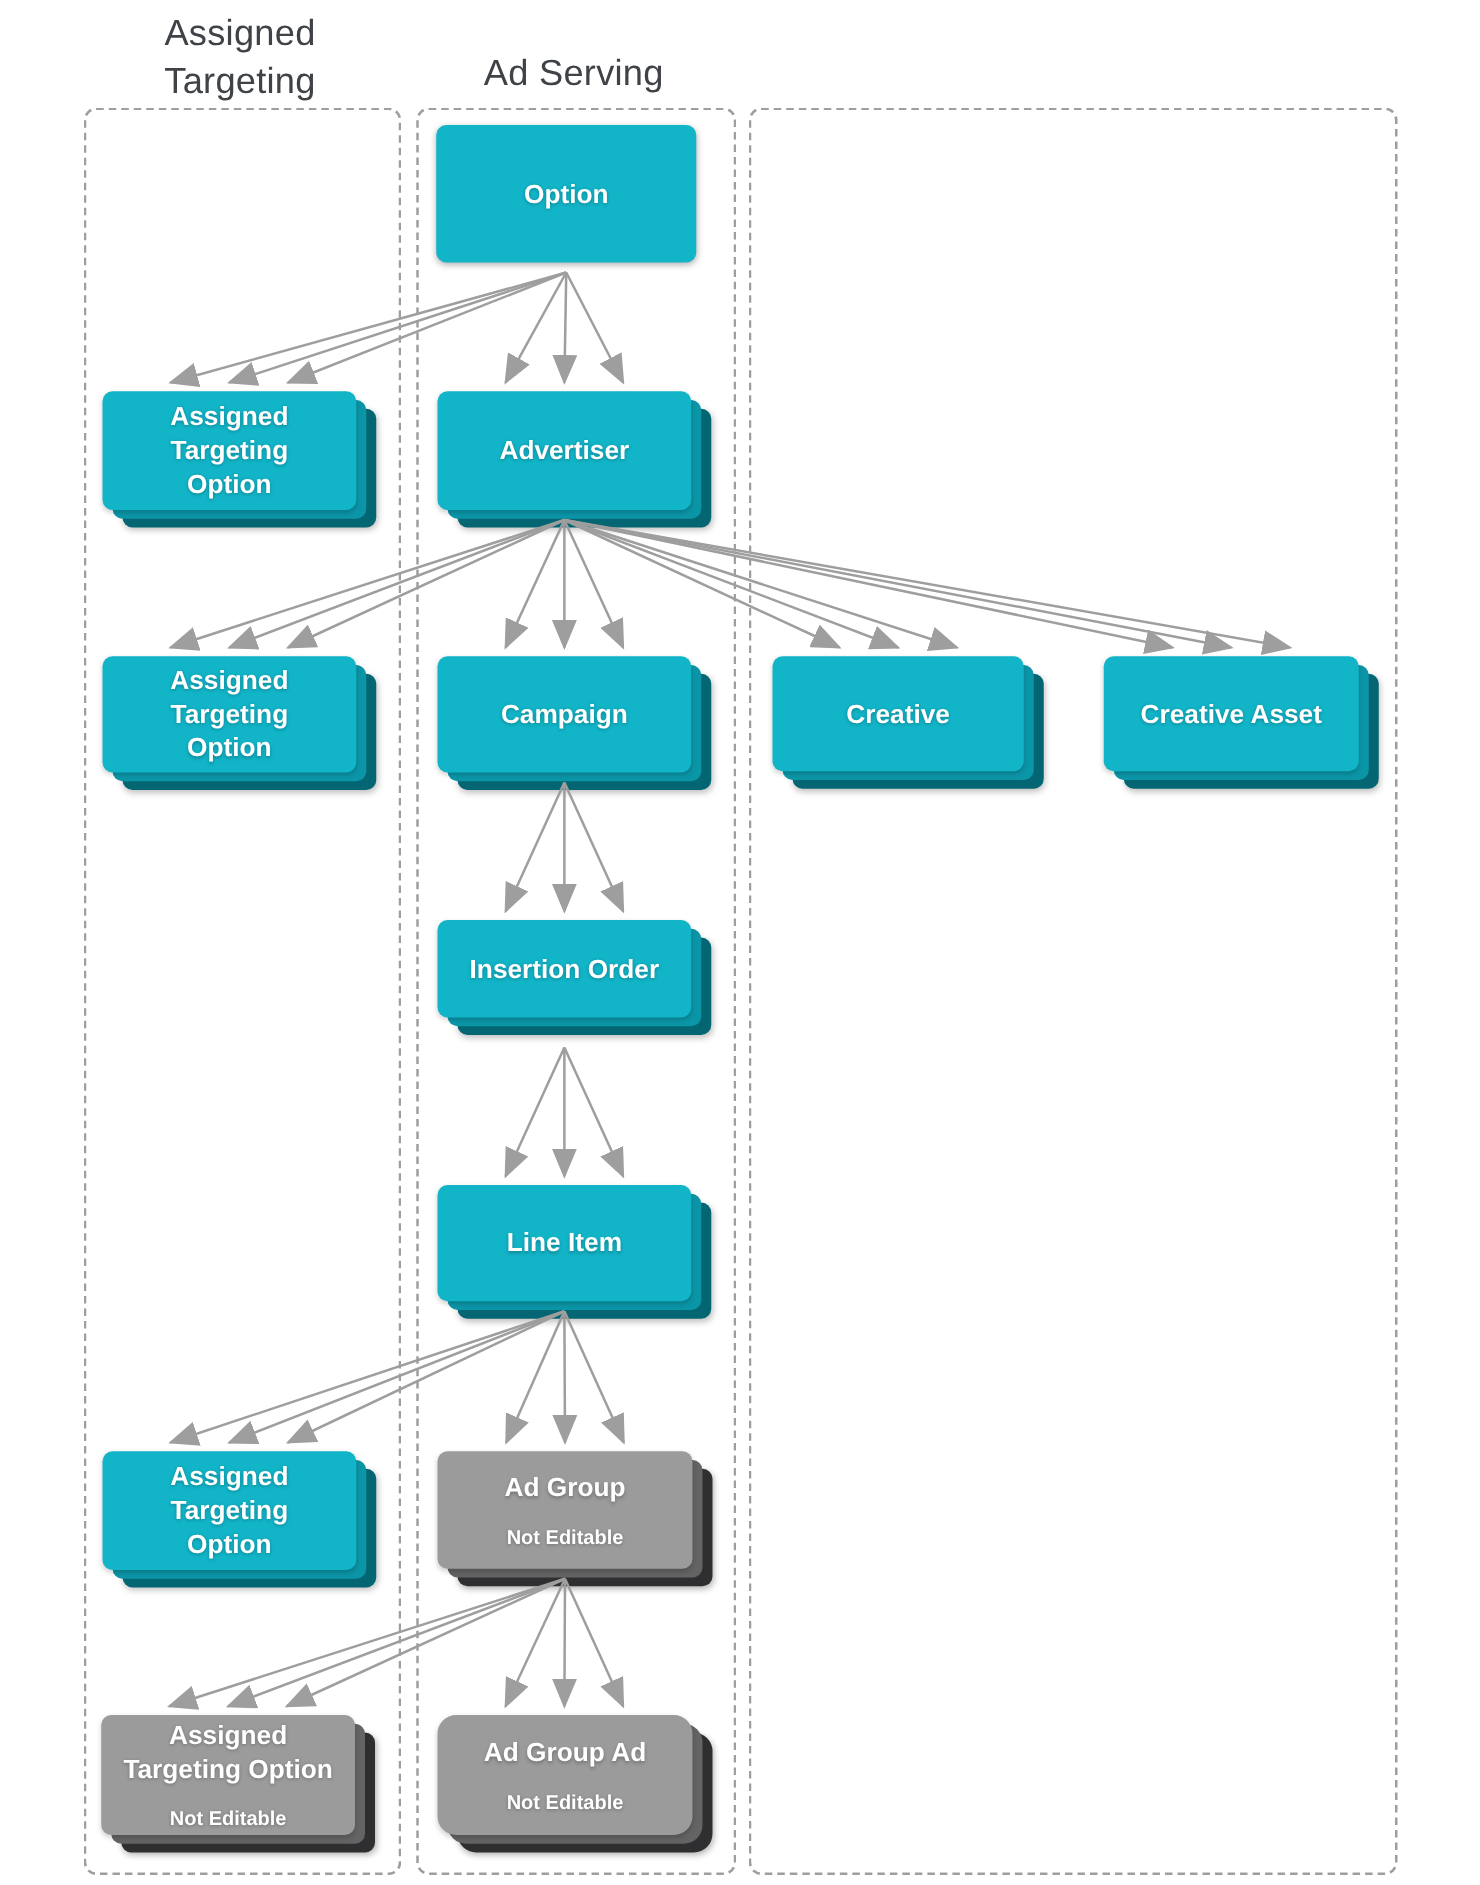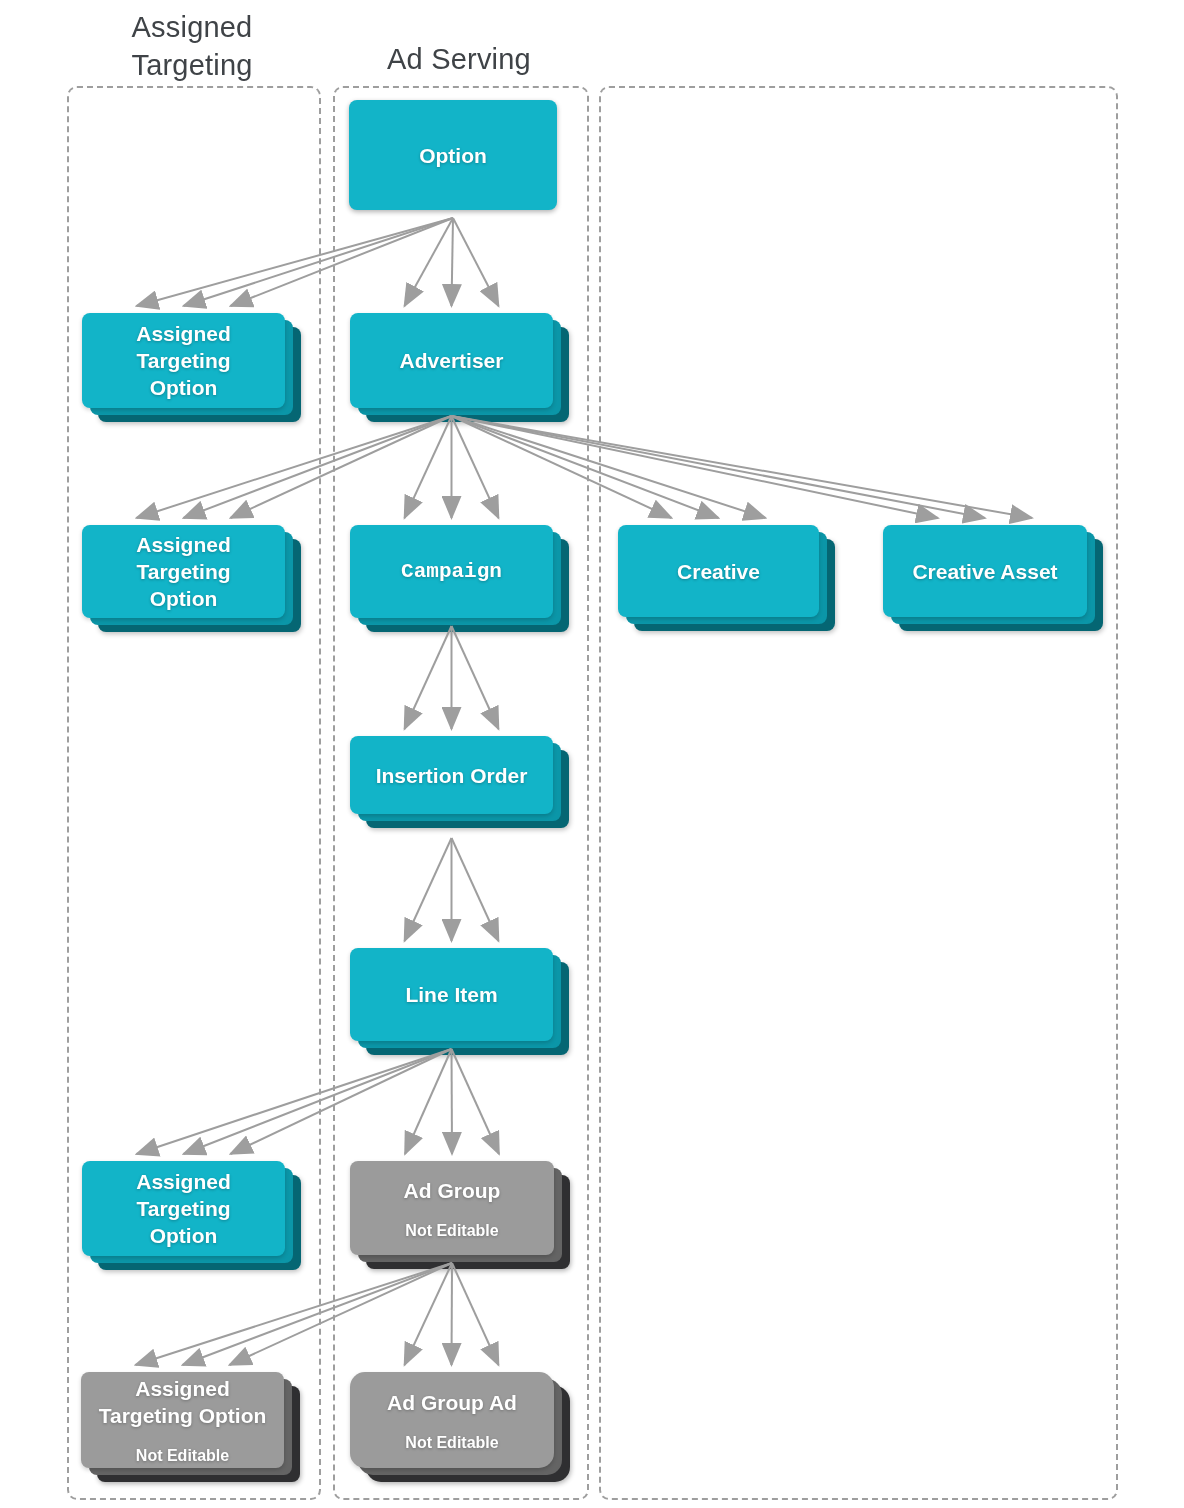--- a/index.html
+++ b/index.html
@@ -108,21 +108,21 @@
           <div>Advertiser</div>
         </div>
       </div>
       <div class="node cyan stacked" style="left: 82px; top: 525px; width: 203px; height: 93px;">
         <div class="node-title">
           <div>Assigned</div>
           <div>Targeting</div>
           <div>Option</div>
         </div>
       </div>
-      <div class="node cyan stacked" style="left: 350px; top: 525px; width: 203px; height: 93px; font-family: Liberation Mono, monospace;">
+      <div class="node cyan stacked" style="left: 350px; top: 525px; width: 203px; height: 93px;">
         <div class="node-title">
           <div>Campaign</div>
         </div>
       </div>
       <div class="node cyan stacked" style="left: 618px; top: 525px; width: 201px; height: 92px;">
         <div class="node-title">
           <div>Creative</div>
         </div>
       </div>
       <div class="node cyan stacked" style="left: 883px; top: 525px; width: 204px; height: 92px;">

